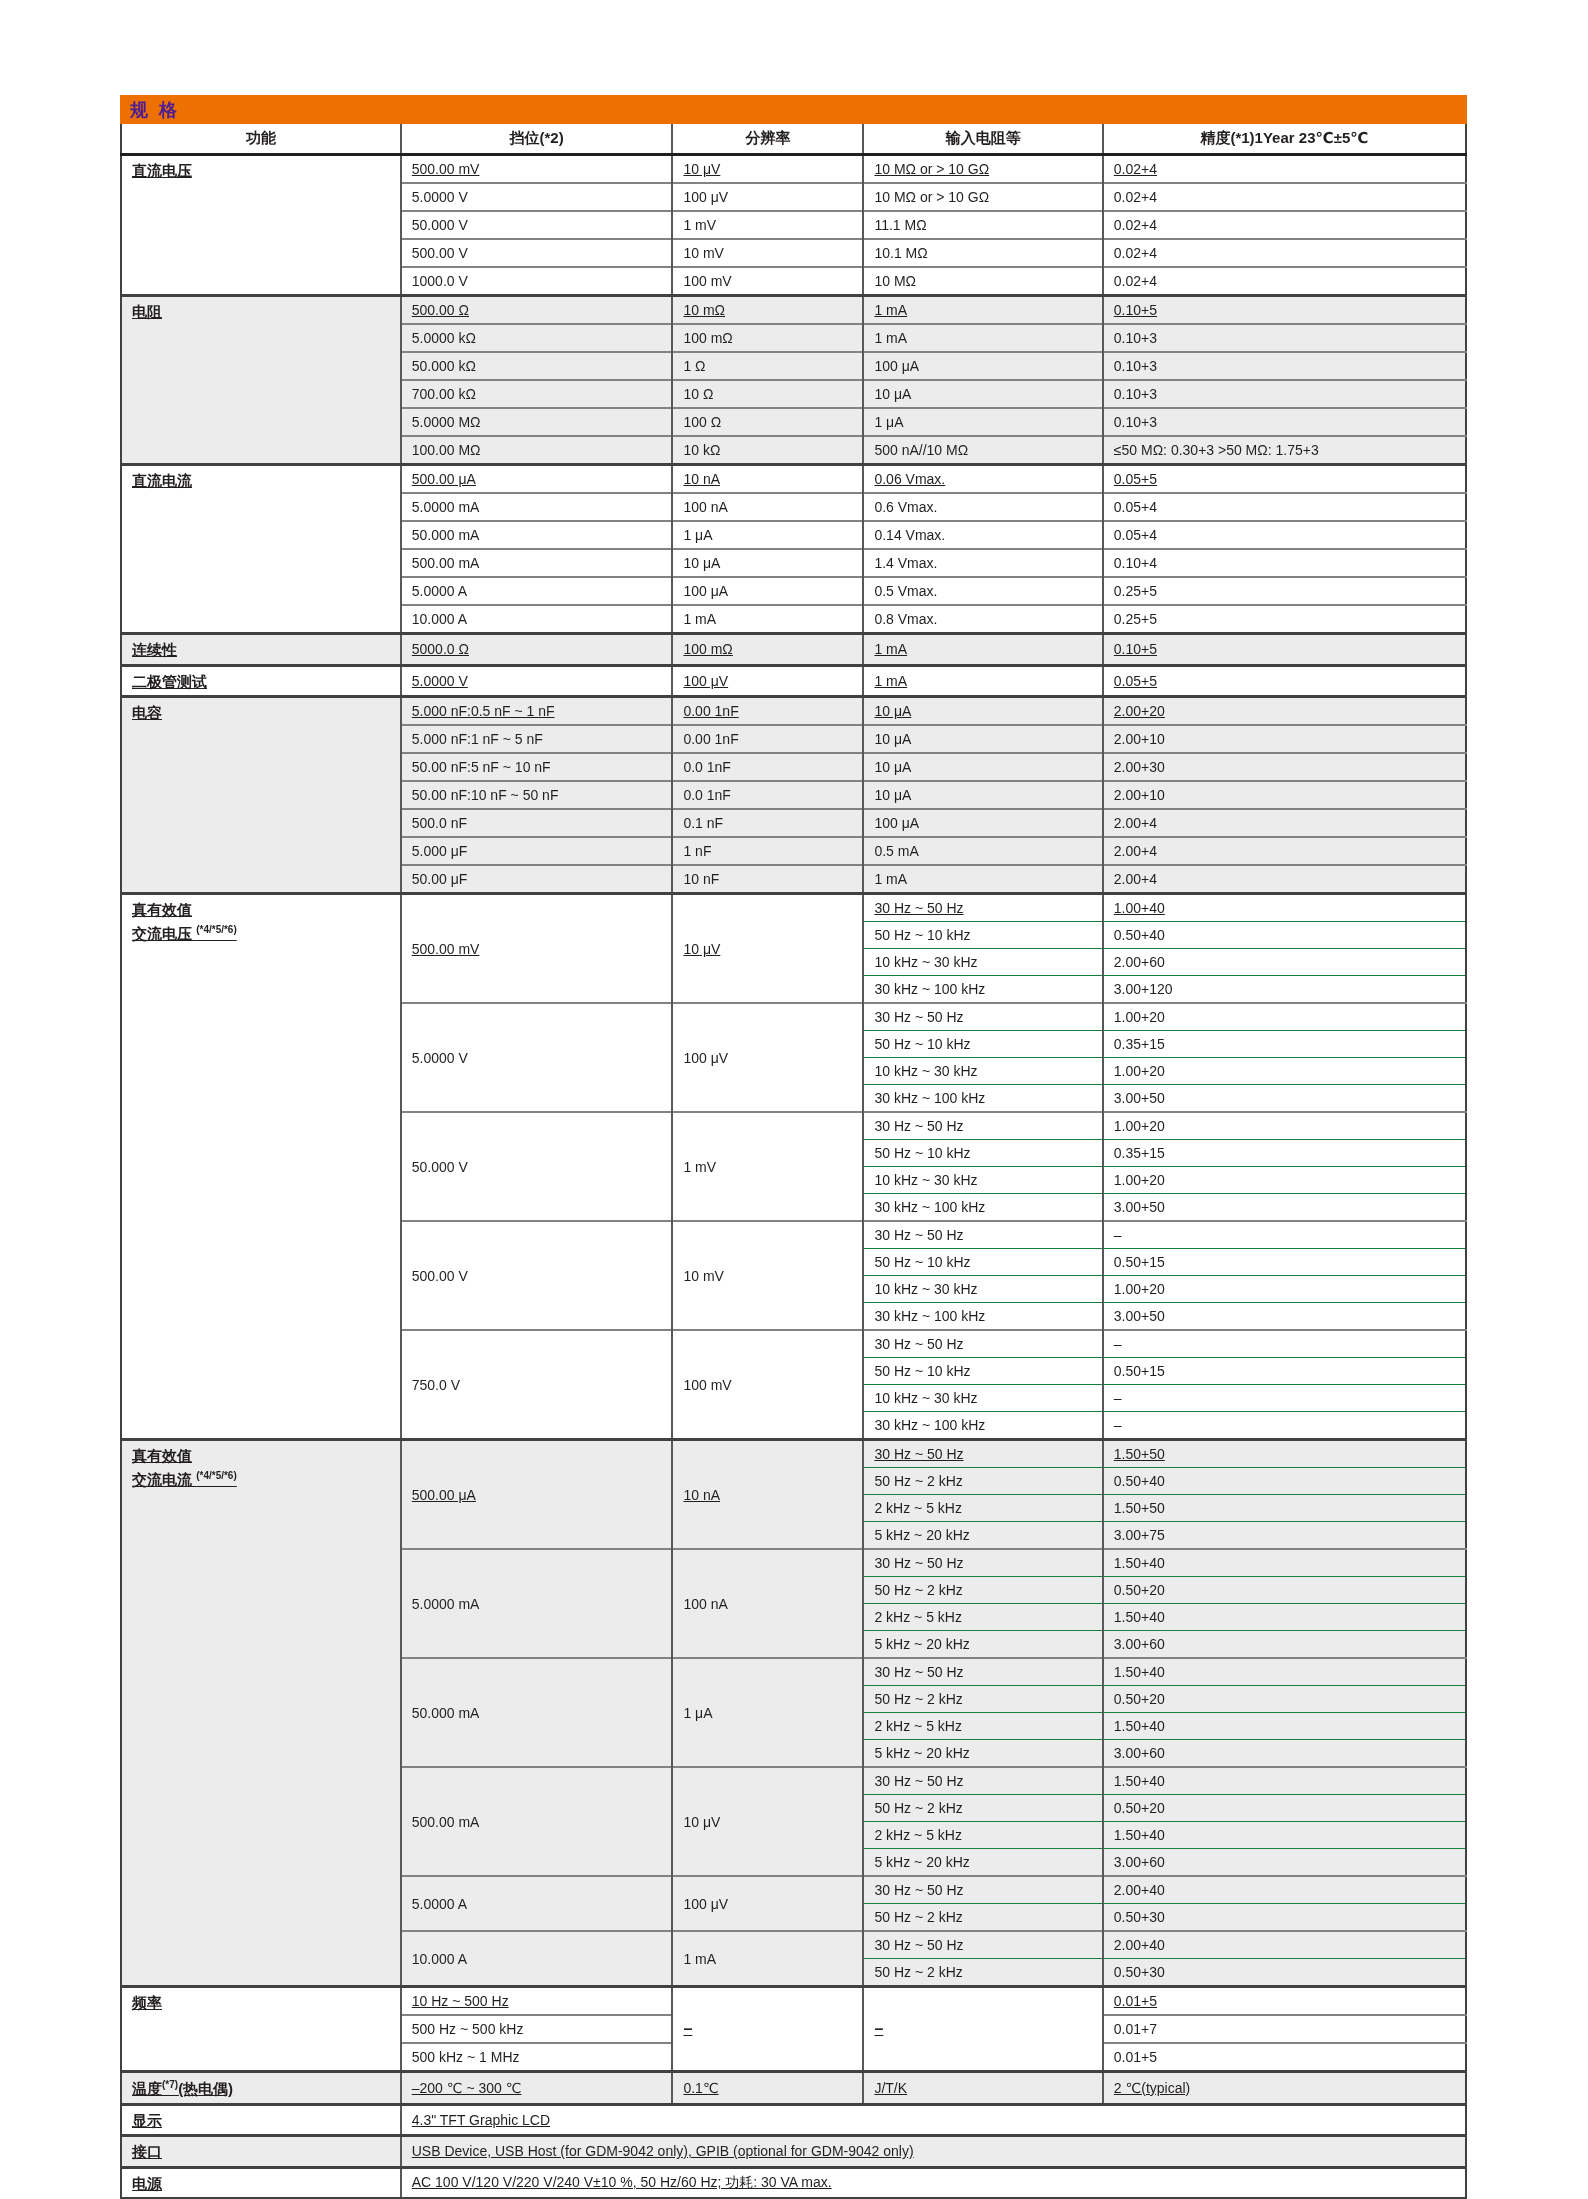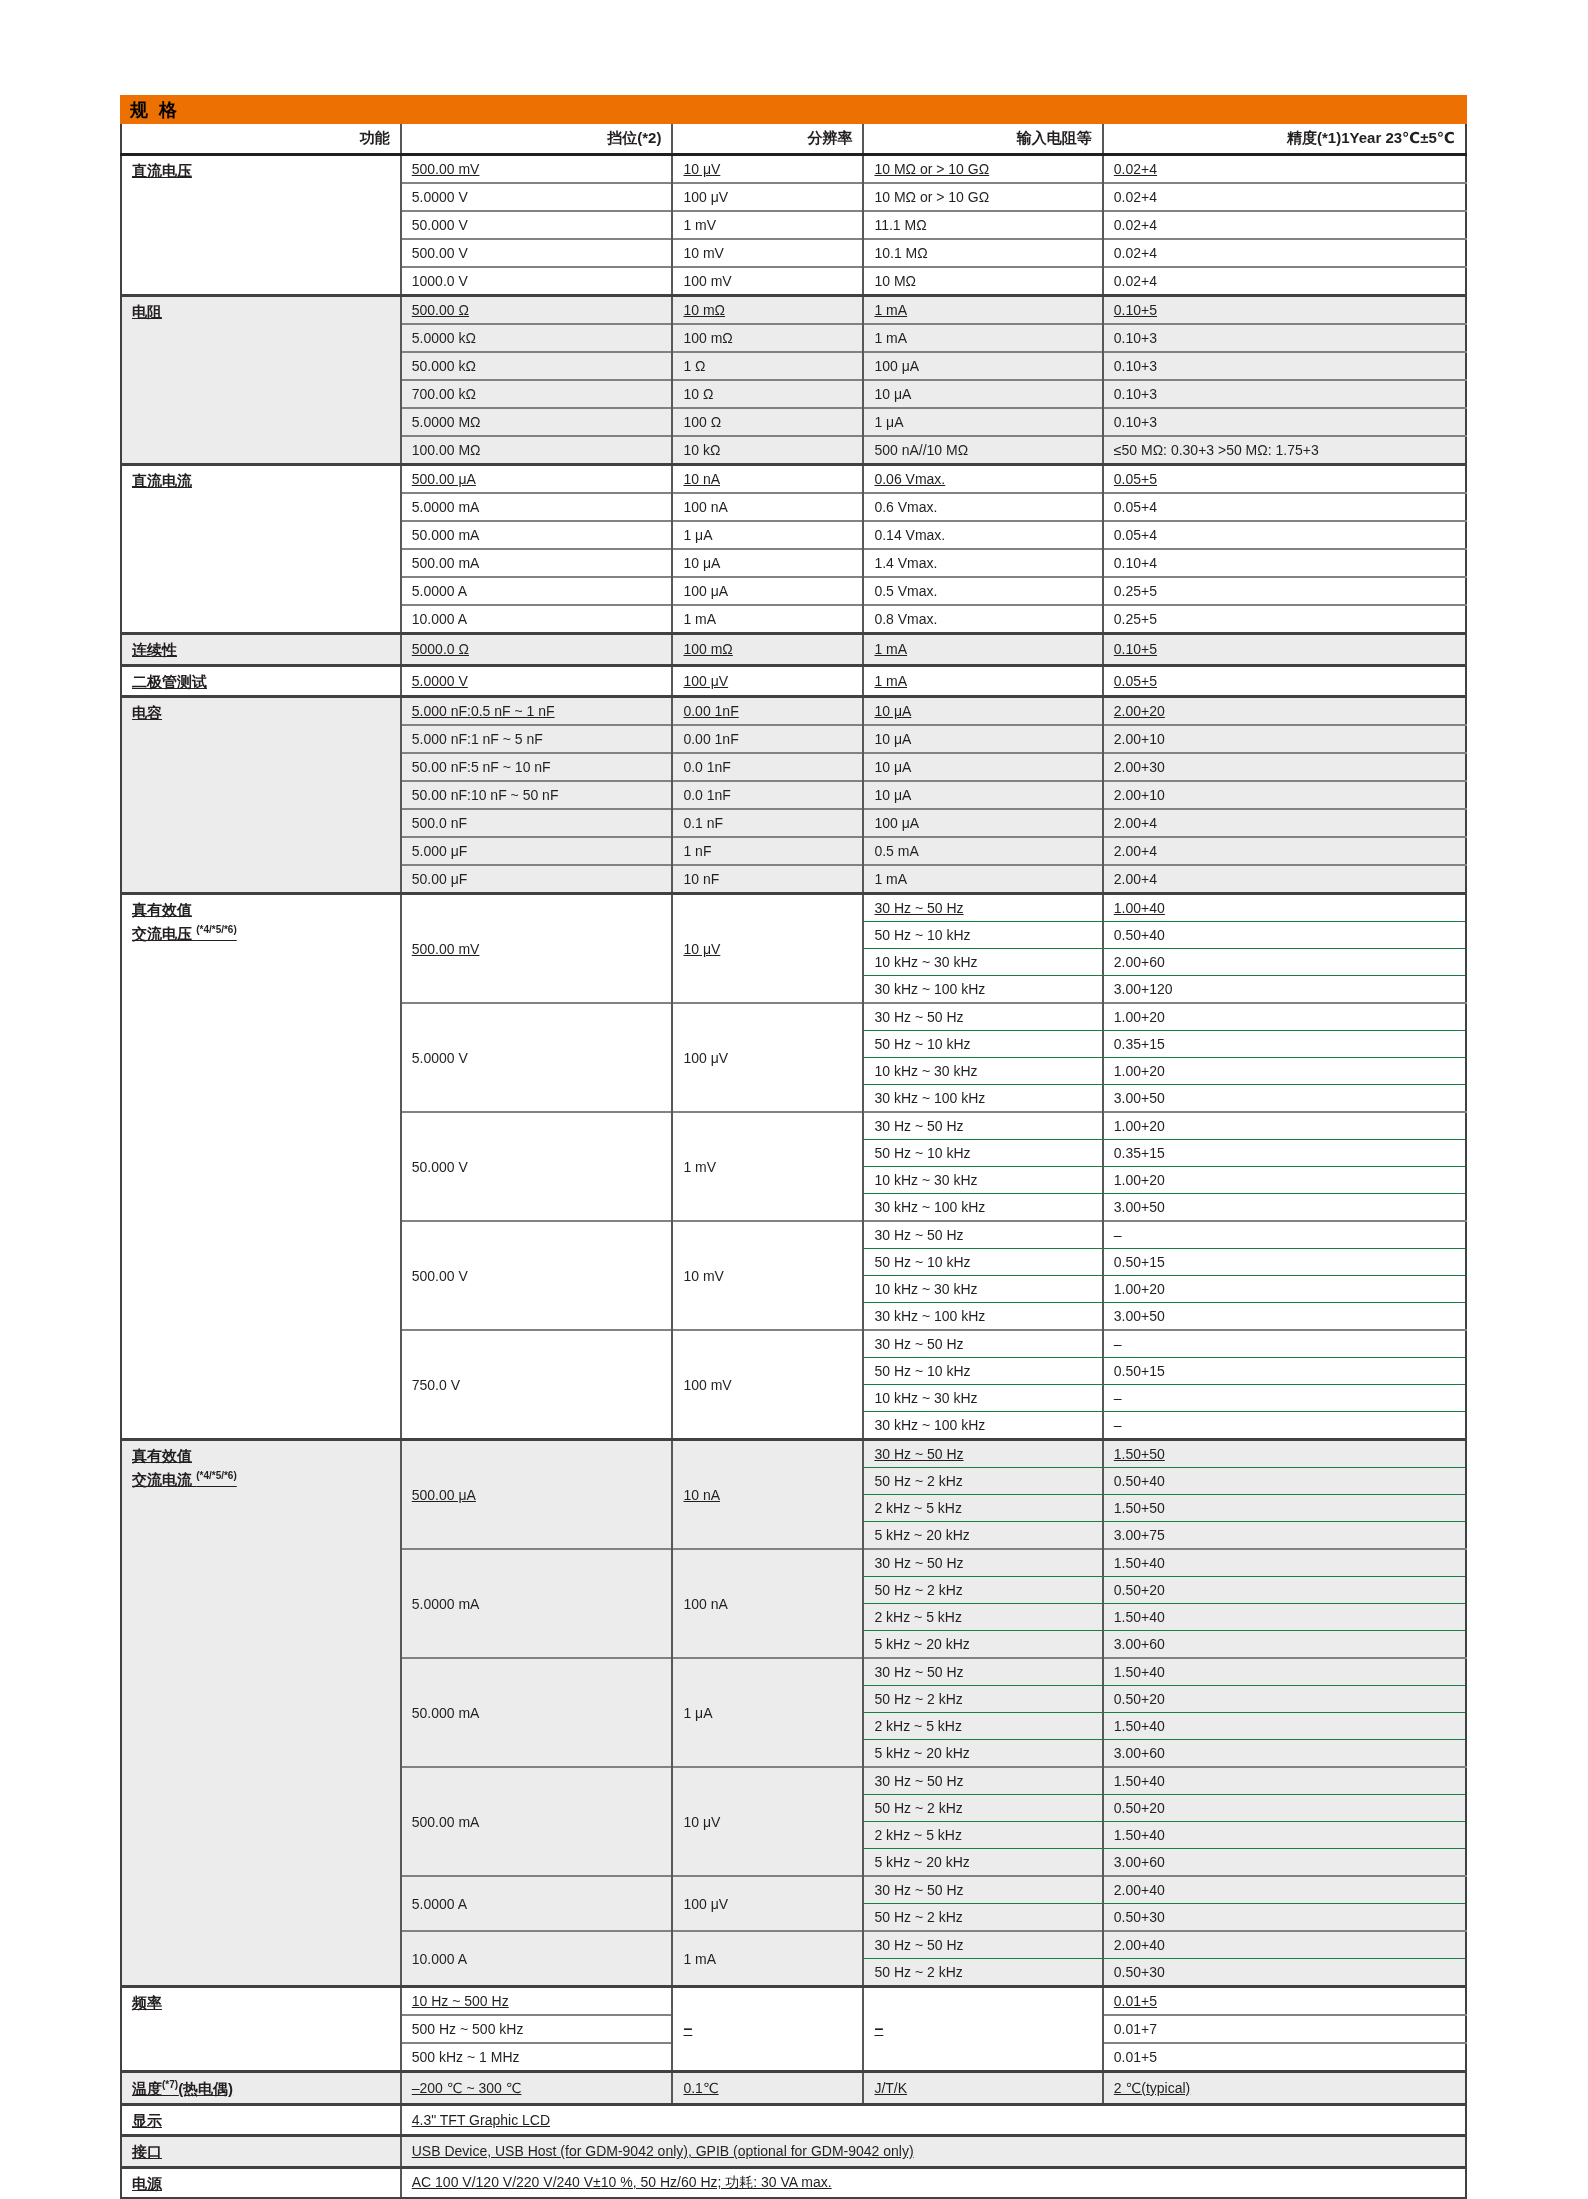--- a/index.html
+++ b/index.html
@@ -4,30 +4,30 @@
 <style>
   html, body { margin: 0; padding: 0; background: #ffffff; }
   body {
     width: 1588px; height: 2199px; position: relative;
     font-family: "Liberation Sans", "DejaVu Sans", sans-serif;
     color: #231f20;
   }
   .sheet { position: absolute; left: 120px; top: 95px; width: 1347px; }
   .banner {
     background: #ed7102; height: 29px; display: flex; align-items: center;
-    color: #000000; font-weight: bold; font-size: 18px; letter-spacing: 3px;
+    color: #4c1d95; font-weight: bold; font-size: 18px; letter-spacing: 3px;
     padding-left: 10px; box-sizing: border-box;
   }
   table.spec {
     border-collapse: collapse; width: 100%; table-layout: fixed;
     border-left: 2px solid #414042; border-right: 2px solid #414042;
     border-bottom: 3px solid #414042;
   }
   th {
-    text-align: right; font-size: 15px; font-weight: bold;
+    text-align: center; font-size: 15px; font-weight: bold;
     padding: 5px 10px; border-bottom: 3px solid #231f20;
     white-space: nowrap; overflow: hidden;
   }
   td {
     font-size: 14px; padding: 2px 8px 2px 10px; height: 22px;
     white-space: nowrap; overflow: hidden; vertical-align: middle;
   }
   td.func {
     font-weight: bold; font-size: 15px; vertical-align: top; padding-top: 4px;
     line-height: 1.5;

